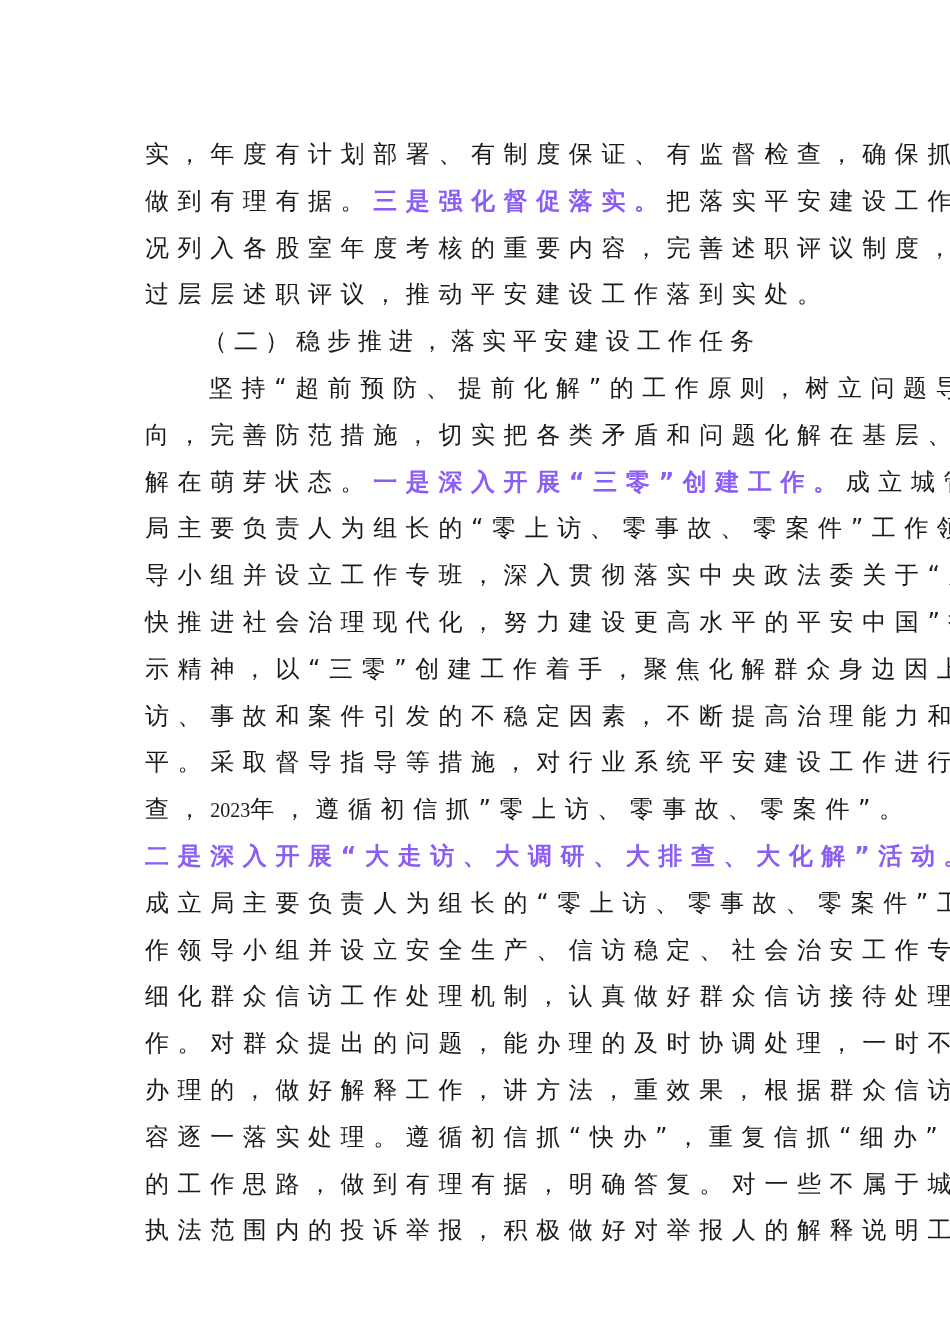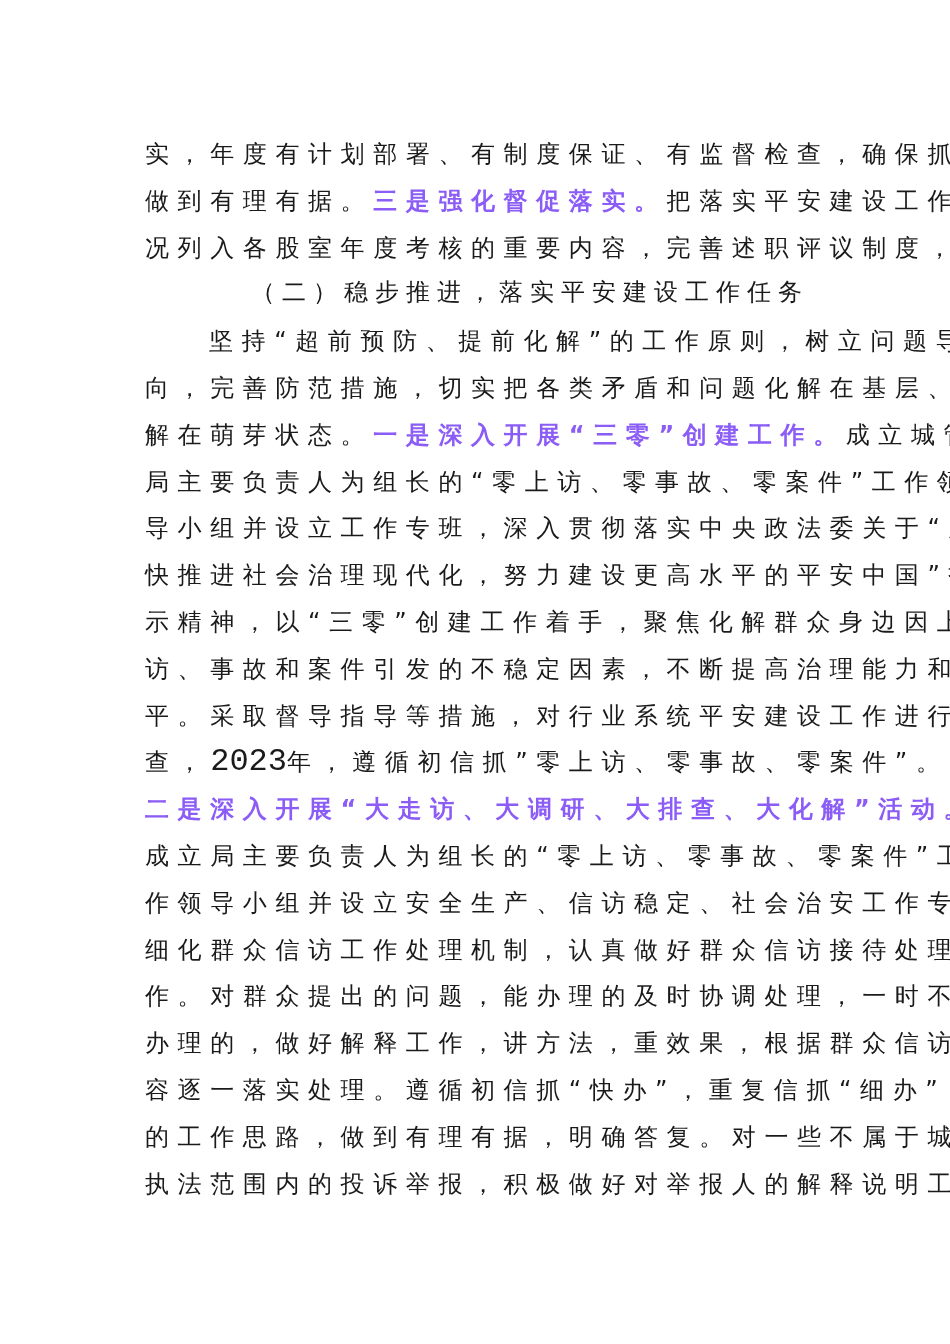--- a/index.html
+++ b/index.html
@@ -27,46 +27,48 @@
       font-size: 24px;
       letter-spacing: 8.6px;
       white-space: nowrap;
       overflow: visible;
     }
     .line.indent {
       padding-left: 64px;
     }
     .line.heading {
       padding-left: 58px;
-      font-family: Liberation Mono, monospace;
+      font-family: Liberation Sans, sans-serif;
       letter-spacing: 7px;
-      text-align: right;
     }
     .b {
       font-weight: bold;
       color: #8b5cf6;
     }
     .num {
-      font-family: Liberation Mono, monospace;
+      font-family: Liberation Serif, serif;
       letter-spacing: 0;
-      font-size: 32px;
+      font-size: 20px;
     }
   </style>
 </head>
 <body>
 
 <div class="page">
   <div class="line">
     <span>实，年度有计划部署、有制度保证、有监督检查，确保抓细</span>
   </div>
   <div class="line">
     <span>做到有理有据。</span><span class="b">三是强化督促落实。</span><span>把落实平安建设工作情</span>
   </div>
   <div class="line">
     <span>况列入各股室年度考核的重要内容，完善述职评议制度，通</span>
+  </div>
+  <div class="line">
+    <span>过层层述职评议，推动平安建设工作落到实处。</span>
   </div>
   <div class="line heading">
     <span>（二）稳步推进，落实平安建设工作任务</span>
   </div>
   <div class="line indent">
     <span>坚持“超前预防、提前化解”的工作原则，树立问题导</span>
   </div>
   <div class="line">
     <span>向，完善防范措施，切实把各类矛盾和问题化解在基层、化</span>
   </div>

